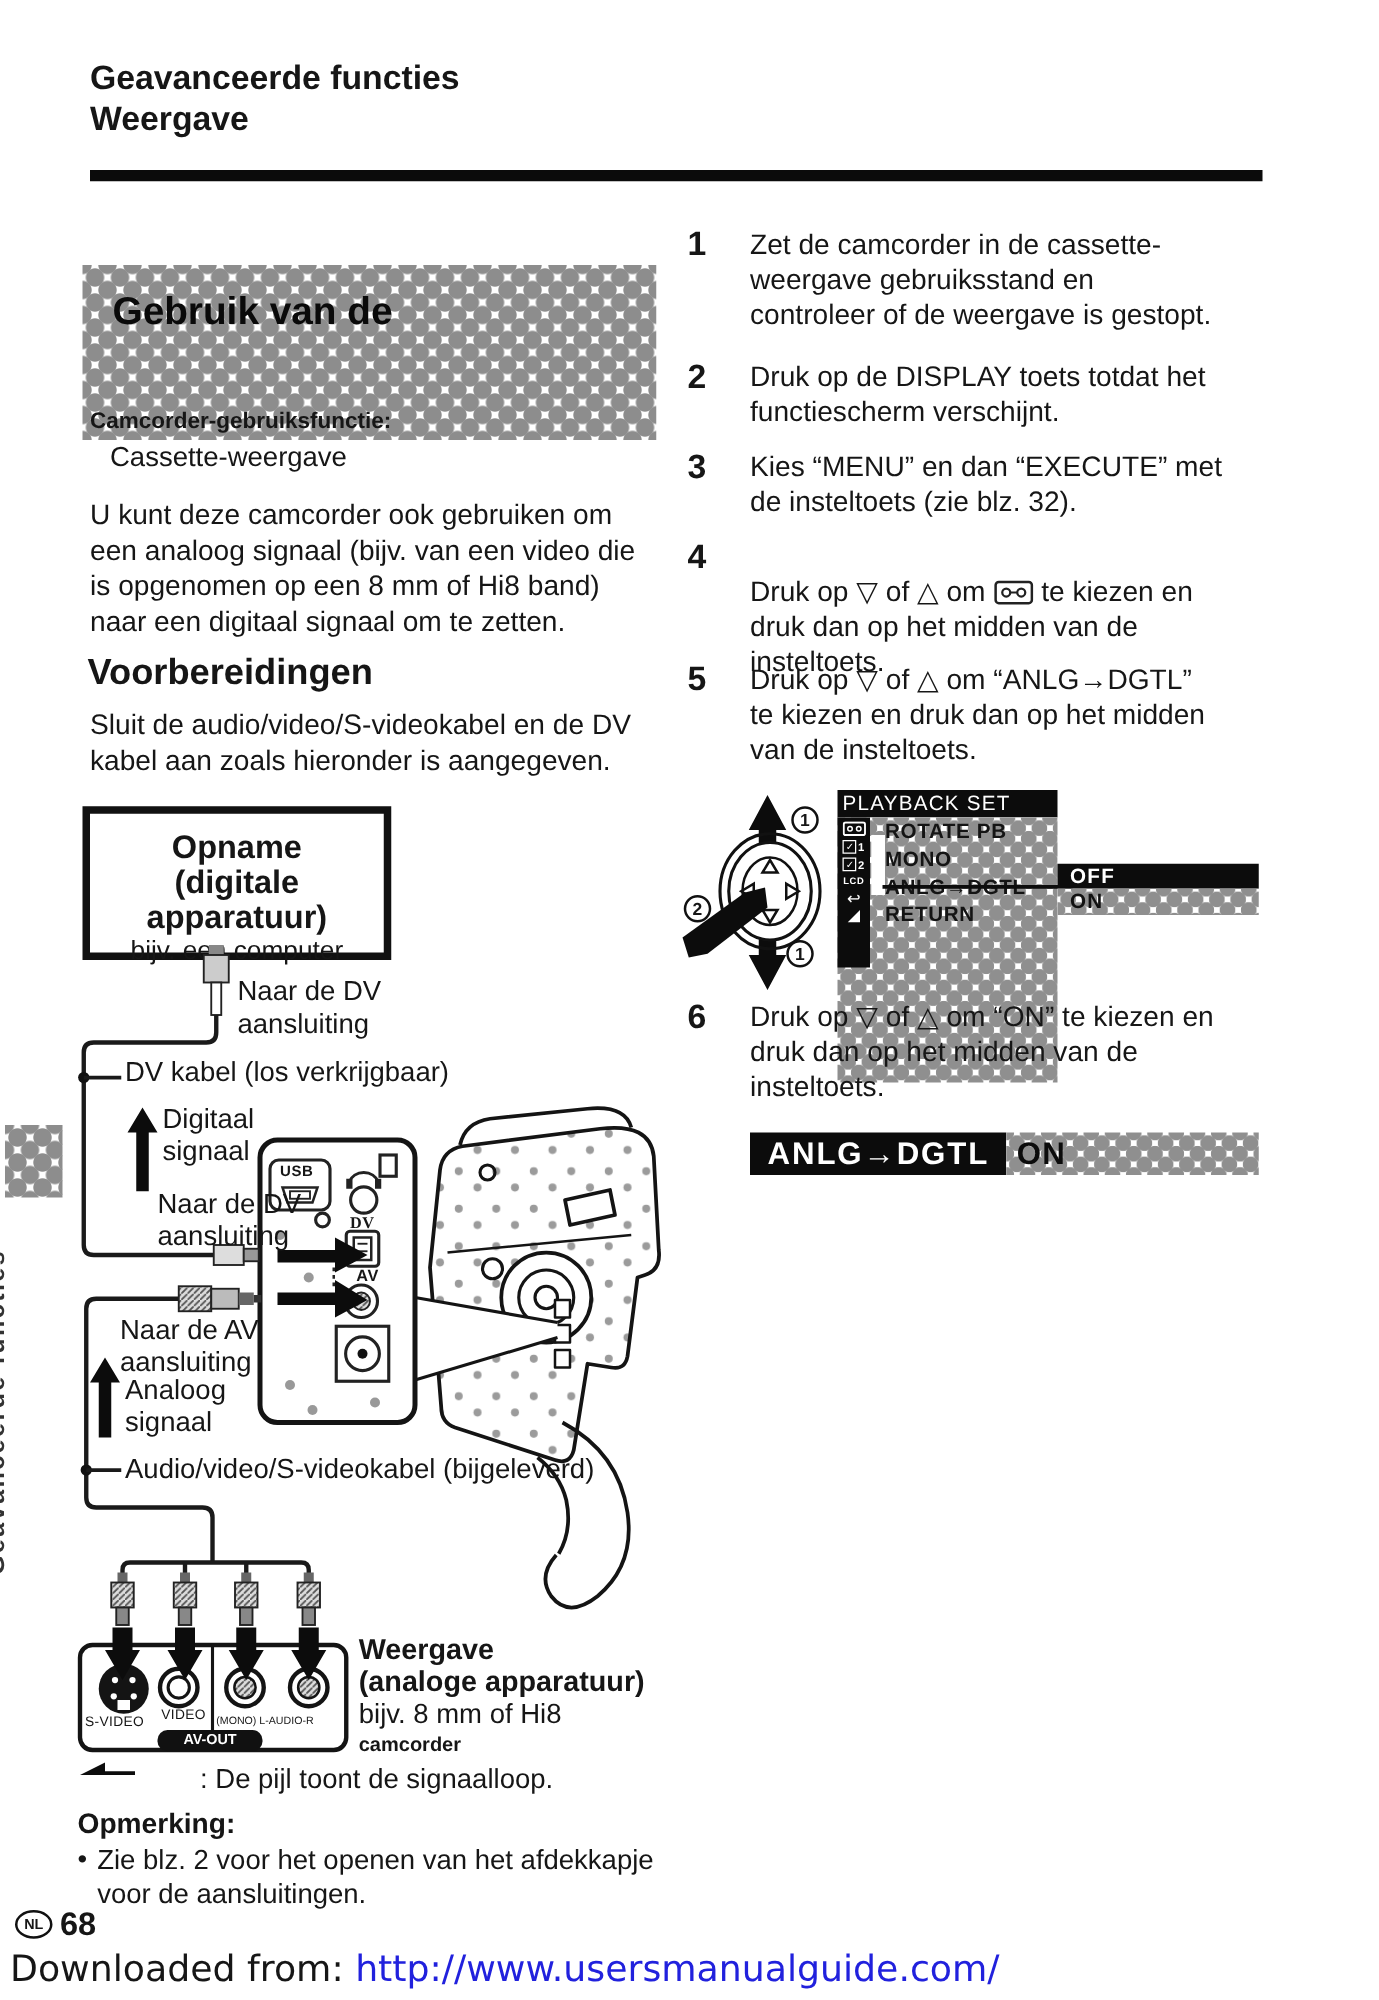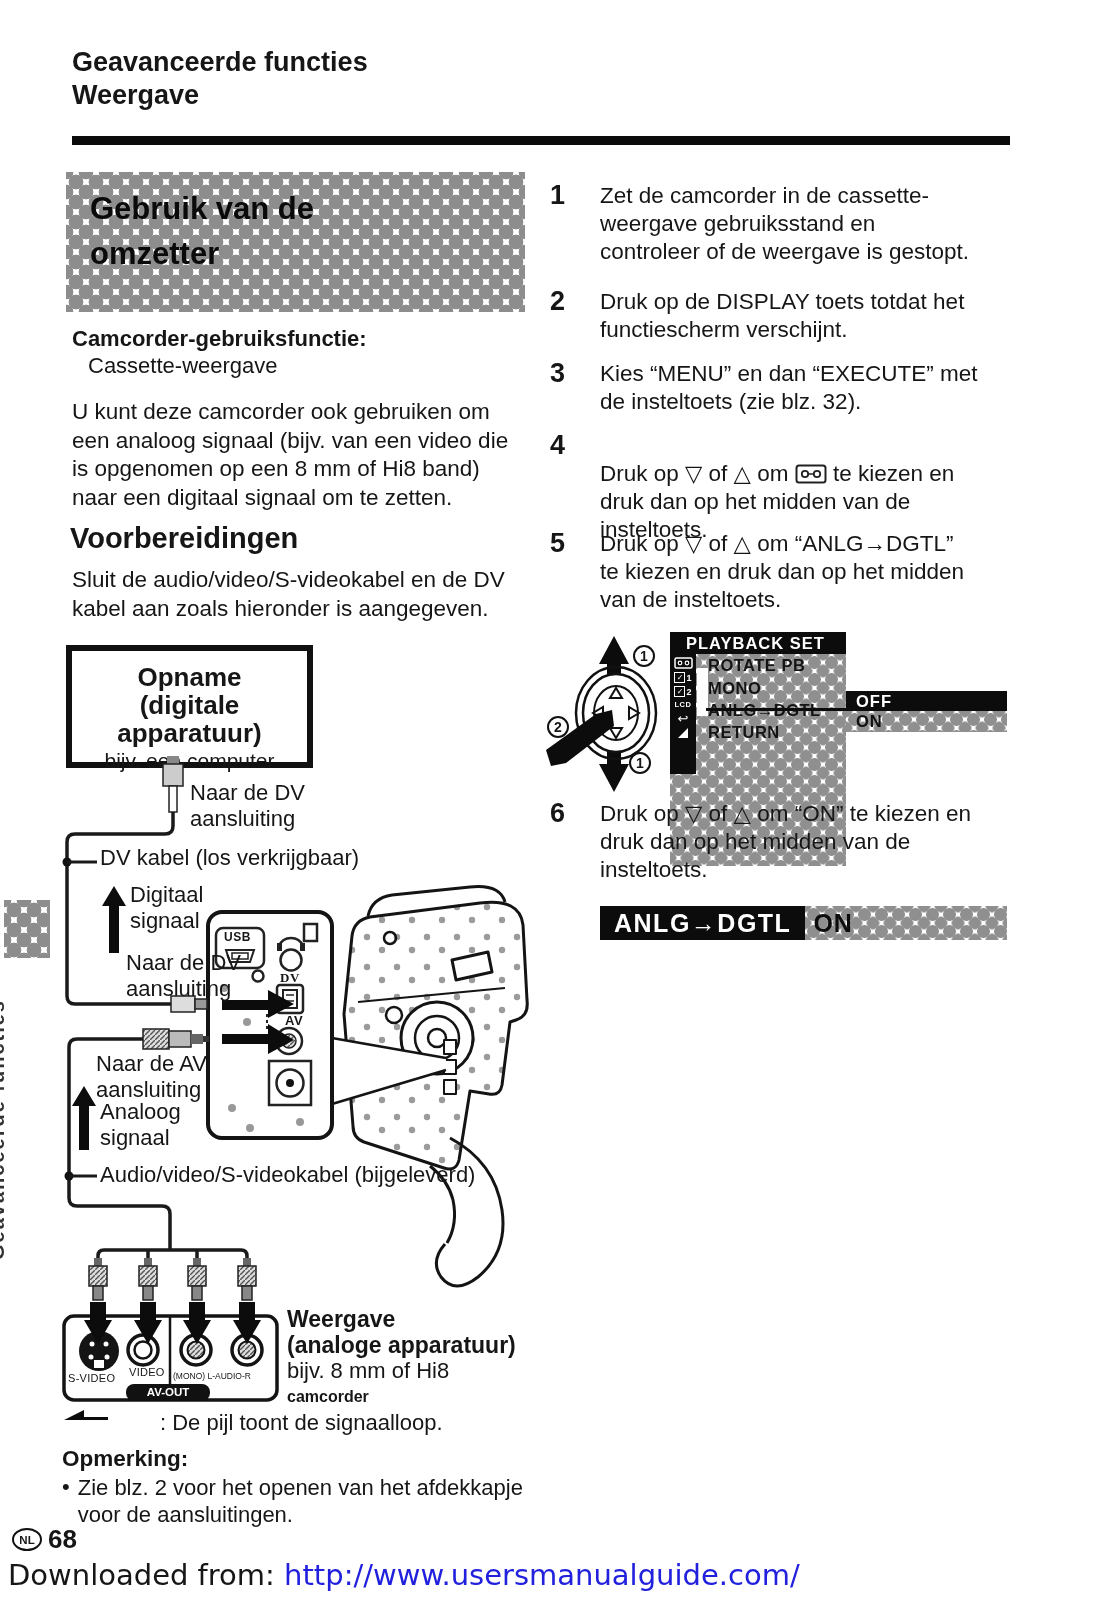--- a/index.html
+++ b/index.html
@@ -13,36 +13,36 @@
     background-image:radial-gradient(#8d8d8d 7px, rgba(0,0,0,0) 7.7px),radial-gradient(#8d8d8d 7px, rgba(0,0,0,0) 7.7px);
     background-size:20px 20px;background-position:0 0,10px 10px;}
   .ht-menu{background-color:#fff;
     background-image:radial-gradient(#8f8f8f 6px, rgba(0,0,0,0) 6.6px),radial-gradient(#8f8f8f 6px, rgba(0,0,0,0) 6.6px);
     background-size:17px 17px;background-position:0 0,8.5px 8.5px;}
   
   .hline{font-size:27px;font-weight:bold;line-height:33px;}
   .rule{background:#0b0b0b;}
   
   .t22{font-size:22.5px;line-height:28.5px;}
-  .title-box{box-sizing:border-box;padding:14px 0 0 24px;}
+  .title-box{box-sizing:border-box;padding:14px 0 0 24px;margin-top:40px;}
   .title-box span{display:block;font-weight:bold;font-size:31px;line-height:45px;color:#0a0a0a;}
   .record-box{box-sizing:border-box;border:6px solid #111;text-align:center;padding-top:12px;}
   .record-box .l1,.record-box .l2{font-weight:bold;font-size:26px;line-height:28px;display:block;}
   .record-box .l3{font-size:21px;line-height:28px;display:block;}
   .dlabel{font-size:22px;line-height:26px;}
   .small-colors div{font-size:16.5px;line-height:21.5px;}
   .portlabel{font-weight:bold;letter-spacing:.5px;}
   .jacklabel{font-size:11px;letter-spacing:.3px;}
   
   .stepnum{font-size:27px;font-weight:bold;}
   .steptext{font-size:22.5px;line-height:28px;width:420px;}
   .cass-inline{vertical-align:-3px;}
   
-  .menu-title{background:#0c0c0c;color:#fff;font-weight:bold;font-size:16.5px;line-height:22px;
-              letter-spacing:1px;padding-left:16px;box-sizing:border-box;}
+  .menu-title{background:#0c0c0c;color:#fff;font-weight:normal;font-size:16.5px;line-height:22px;
+              letter-spacing:1px;padding-left:4px;box-sizing:border-box;}
   .menu-item{position:absolute;left:38px;font-weight:bold;font-size:16.5px;color:#141414;letter-spacing:.5px;white-space:nowrap;}
   .icon-strip{position:absolute;left:0;top:0;width:26px;height:120px;background:#0c0c0c;
               display:flex;flex-direction:column;align-items:center;gap:3px;padding-top:3px;box-sizing:border-box;}
   .mi-check{display:flex;align-items:center;color:#fff;font-size:9px;font-weight:bold;gap:1px;}
   .mi-check .bx{display:inline-flex;align-items:center;justify-content:center;width:11px;height:11px;
                 border:1.5px solid #fff;font-size:8px;box-sizing:border-box;}
   .mi-lcd{color:#fff;font-weight:bold;font-size:7.5px;letter-spacing:.5px;}
   .mi-ret{color:#fff;font-size:13px;line-height:13px;}
   .opt-off{background:#0c0c0c;color:#fff;font-weight:bold;font-size:16.5px;line-height:20px;
            letter-spacing:1px;padding-left:10px;box-sizing:border-box;}
@@ -77,24 +77,23 @@
   </div>
   <div class="abs rule" style="left:72px;top:136px;width:938px;height:9px;"></div>
 
   <div class="abs ht-big" style="left:4px;top:900px;width:46px;height:58px;"></div>
   <div class="abs spine-wrap" style="left:0;top:960px;width:17px;height:300px;">
     <div class="spine-text">Geavanceerde functies</div>
   </div>
 
   <div class="abs ht-big title-box" style="left:66px;top:172px;width:459px;height:140px;">
     <span>Gebruik van de</span>
-    <span>omzetter</span>
-  </div>
-
-  <div class="abs b" style="left:72px;top:326px;font-size:22px;">Camcorder-gebruiksfunctie:</div>
+  </div>
+
+  <div class="abs b" style="left:72px;top:326px;font-size:18px;">Camcorder-gebruiksfunctie:</div>
   <div class="abs" style="left:88px;top:353px;font-size:22px;">Cassette-weergave</div>
 
   <div class="abs t22 prelines" style="left:72px;top:398px;">U kunt deze camcorder ook gebruiken om
 een analoog signaal (bijv. van een video die
 is opgenomen op een 8 mm of Hi8 band)
 naar een digitaal signaal om te zetten.</div>
 
   <div class="abs b" style="left:70px;top:522px;font-size:29px;">Voorbereidingen</div>
   <div class="abs t22 prelines" style="left:72px;top:566px;">Sluit de audio/video/S-videokabel en de DV
 kabel aan zoals hieronder is aangegeven.</div>

